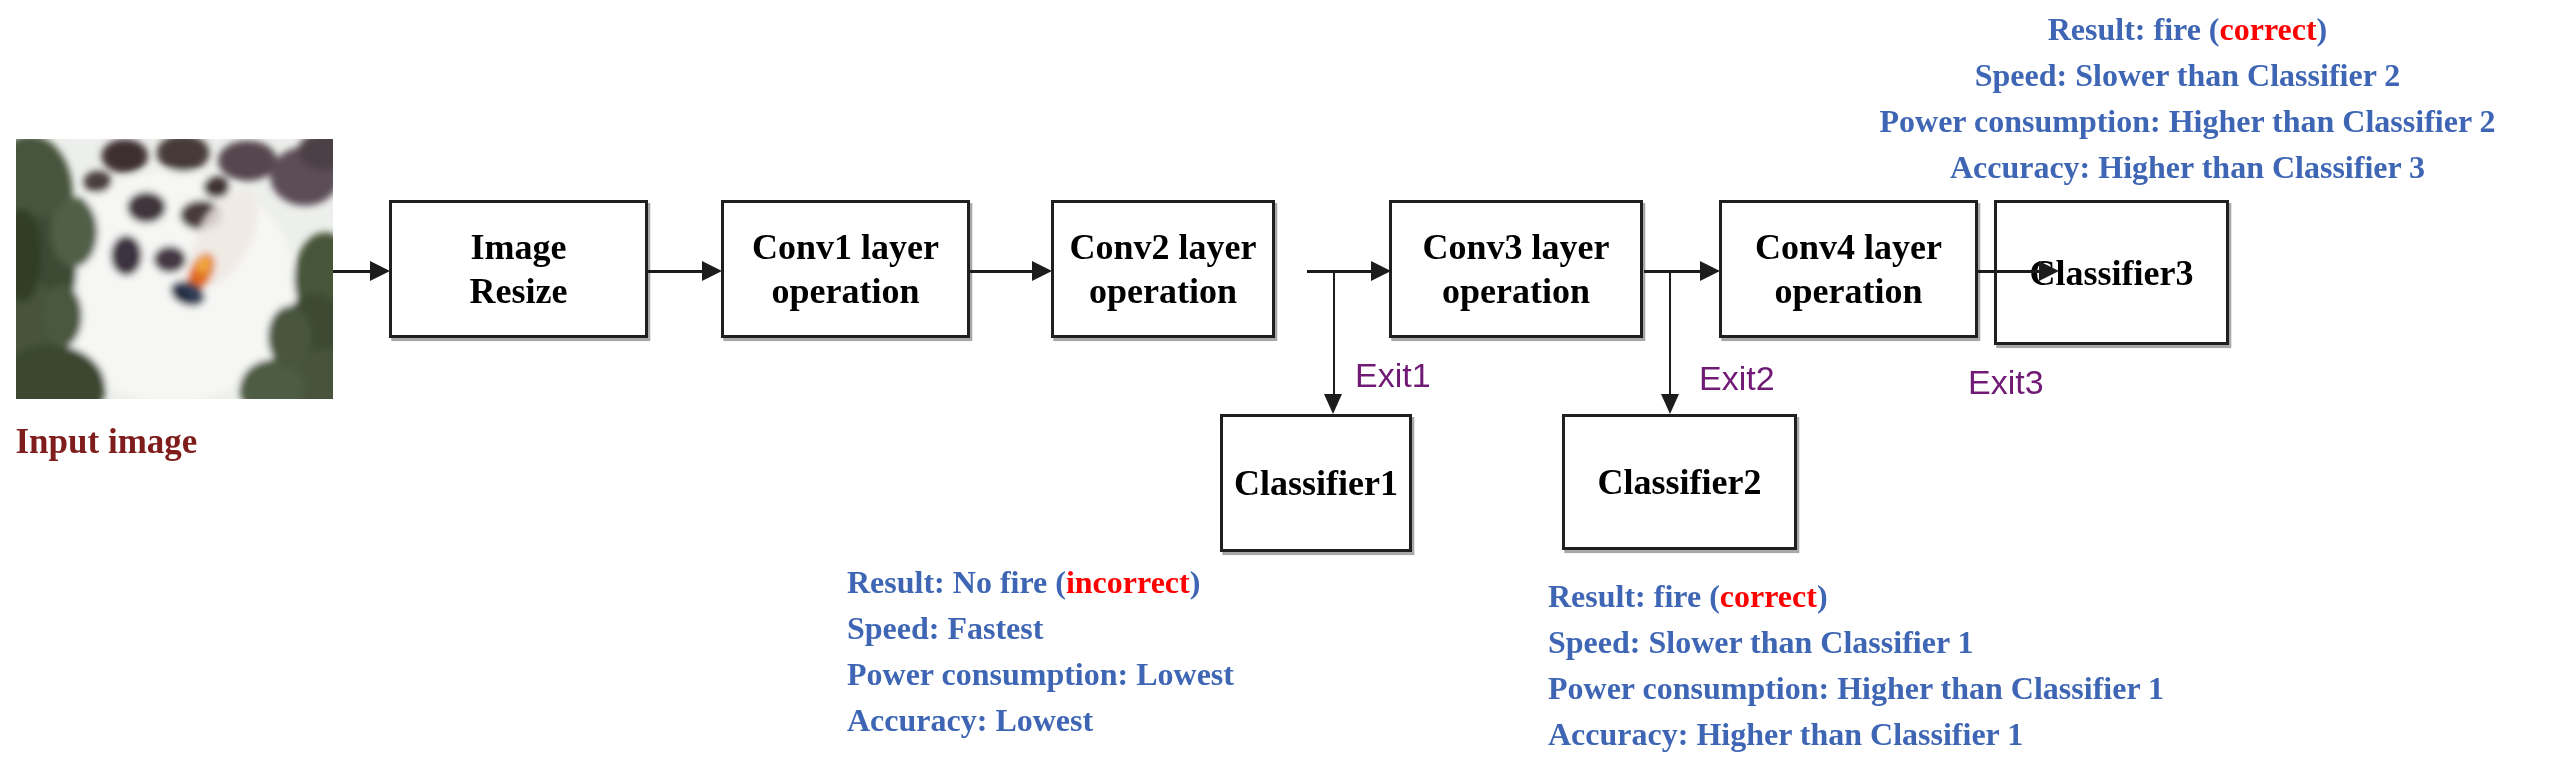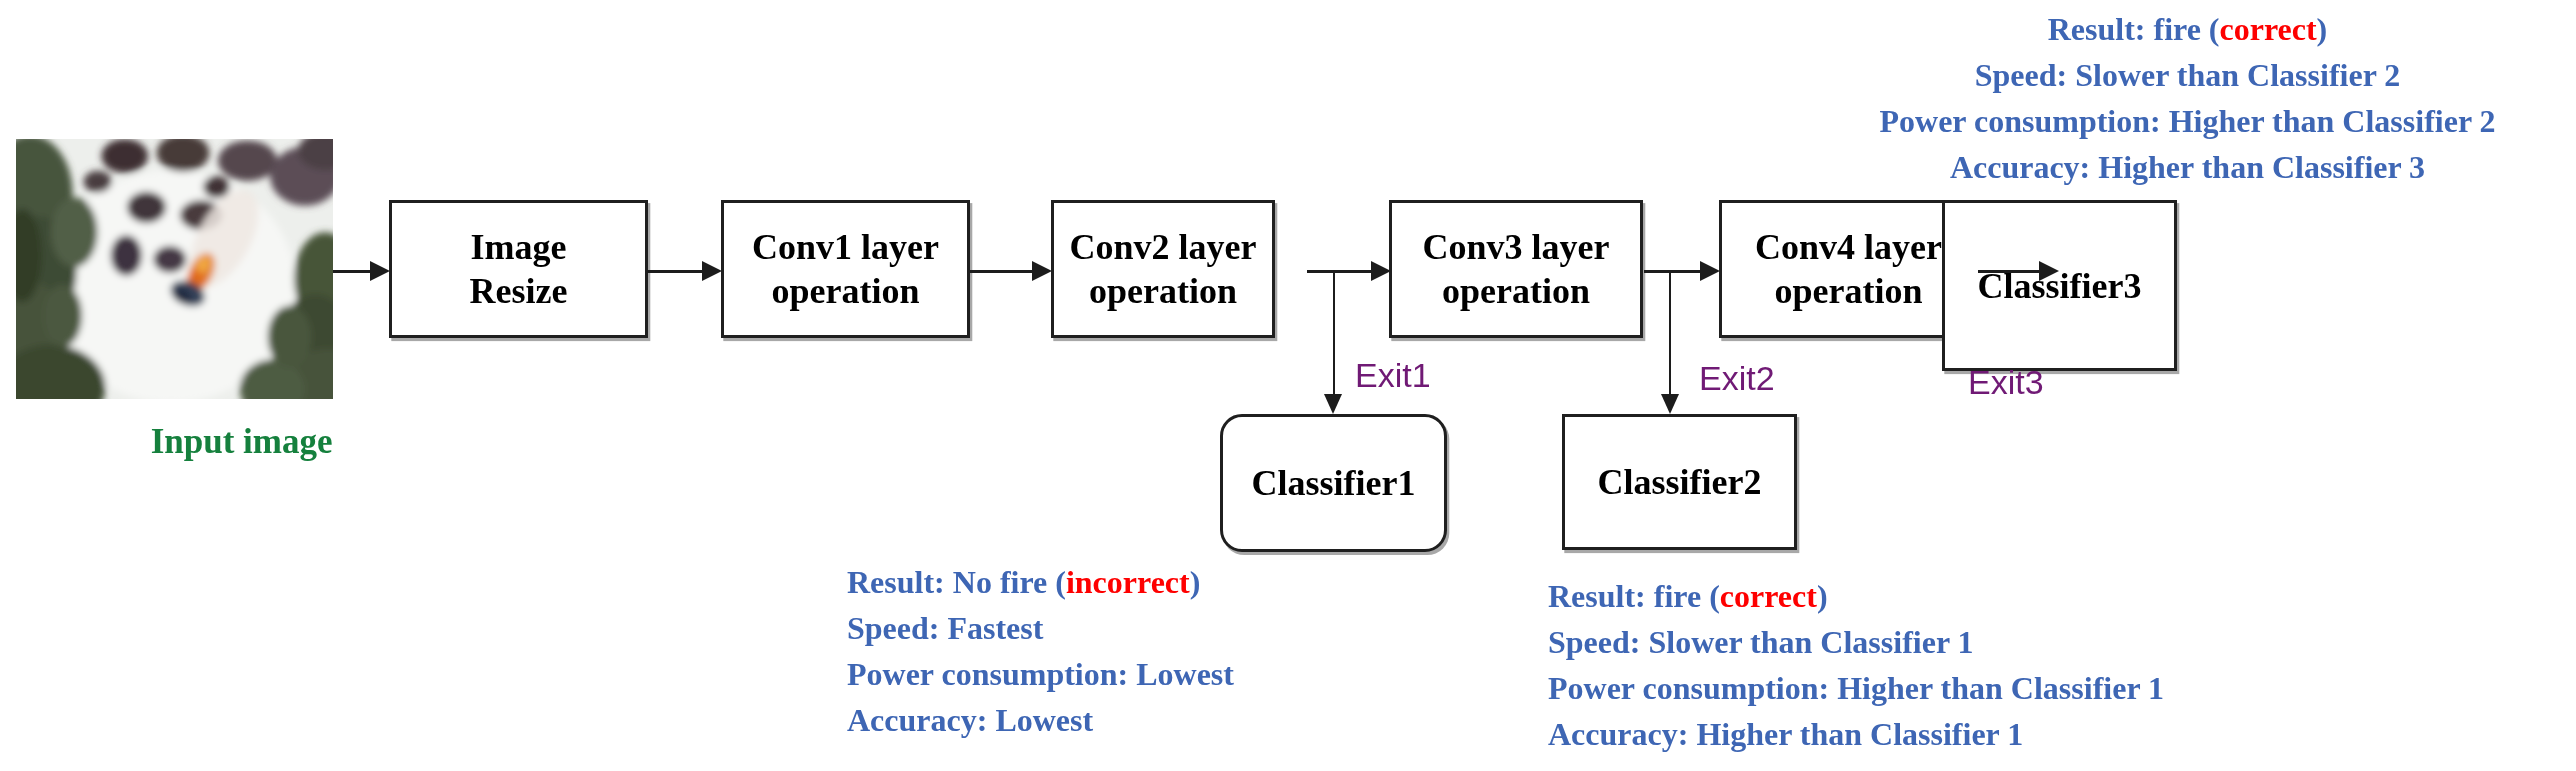--- a/index.html
+++ b/index.html
@@ -3,37 +3,37 @@
 <meta charset="utf-8">
 <style>
   html,body{margin:0;padding:0;background:#ffffff;}
   #canvas{
     position:relative;width:2576px;height:772px;background:#ffffff;overflow:hidden;
     font-family:"Liberation Serif",serif;
   }
   
   #photo{position:absolute;left:15.5px;top:139px;width:317px;height:260px;}
   .input-label{
-    position:absolute;left:15.5px;top:422px;width:317px;text-align:right;
-    font:bold 35px/39px "Liberation Serif",serif;color:#15803d;
+    position:absolute;left:15.5px;top:422px;width:317px;text-align:left;
+    font:bold 35px/39px "Liberation Serif",serif;color:#7f1d1d;
   }
   
   .box{
     position:absolute;box-sizing:border-box;background:#ffffff;
     border:3.9px solid #1f1f1f;box-shadow:2.3px 3.1px 0 #a8a8a8;
     display:flex;align-items:center;justify-content:center;text-align:center;
     font:bold 36px/44px "Liberation Serif",serif;color:#000;white-space:pre-line;
   }
   #box-resize     {left:389px; top:200px;width:259px;height:138px;text-align:center;}
   #box-conv1      {left:721px; top:200px;width:249px;height:138px;}
   #box-conv2      {left:1051px;top:200px;width:224px;height:138px;}
   #box-conv3      {left:1389px;top:200px;width:254px;height:138px;}
   #box-conv4      {left:1719px;top:200px;width:259px;height:138px;}
-  #box-classifier3{left:1942px;top:200px;width:235px;height:171px;}
-  #box-classifier1{left:1220px;top:414px;width:227px;height:138px;border-radius:22px;}
+  #box-classifier3{left:1994px;top:200px;width:235px;height:145px;}
+  #box-classifier1{left:1220px;top:414px;width:192px;height:138px;}
   #box-classifier2{left:1562px;top:414px;width:235px;height:136px;}
   
   .hline{position:absolute;top:270px;height:3.1px;background:#1c1c1c;}
   .arrow-r{
     position:absolute;top:261px;width:0;height:0;
     border-top:10px solid transparent;border-bottom:10px solid transparent;
     border-left:20px solid #1c1c1c;
   }
   .vline{position:absolute;width:2.3px;background:#1c1c1c;top:271px;height:124px;}
   .arrow-d{

